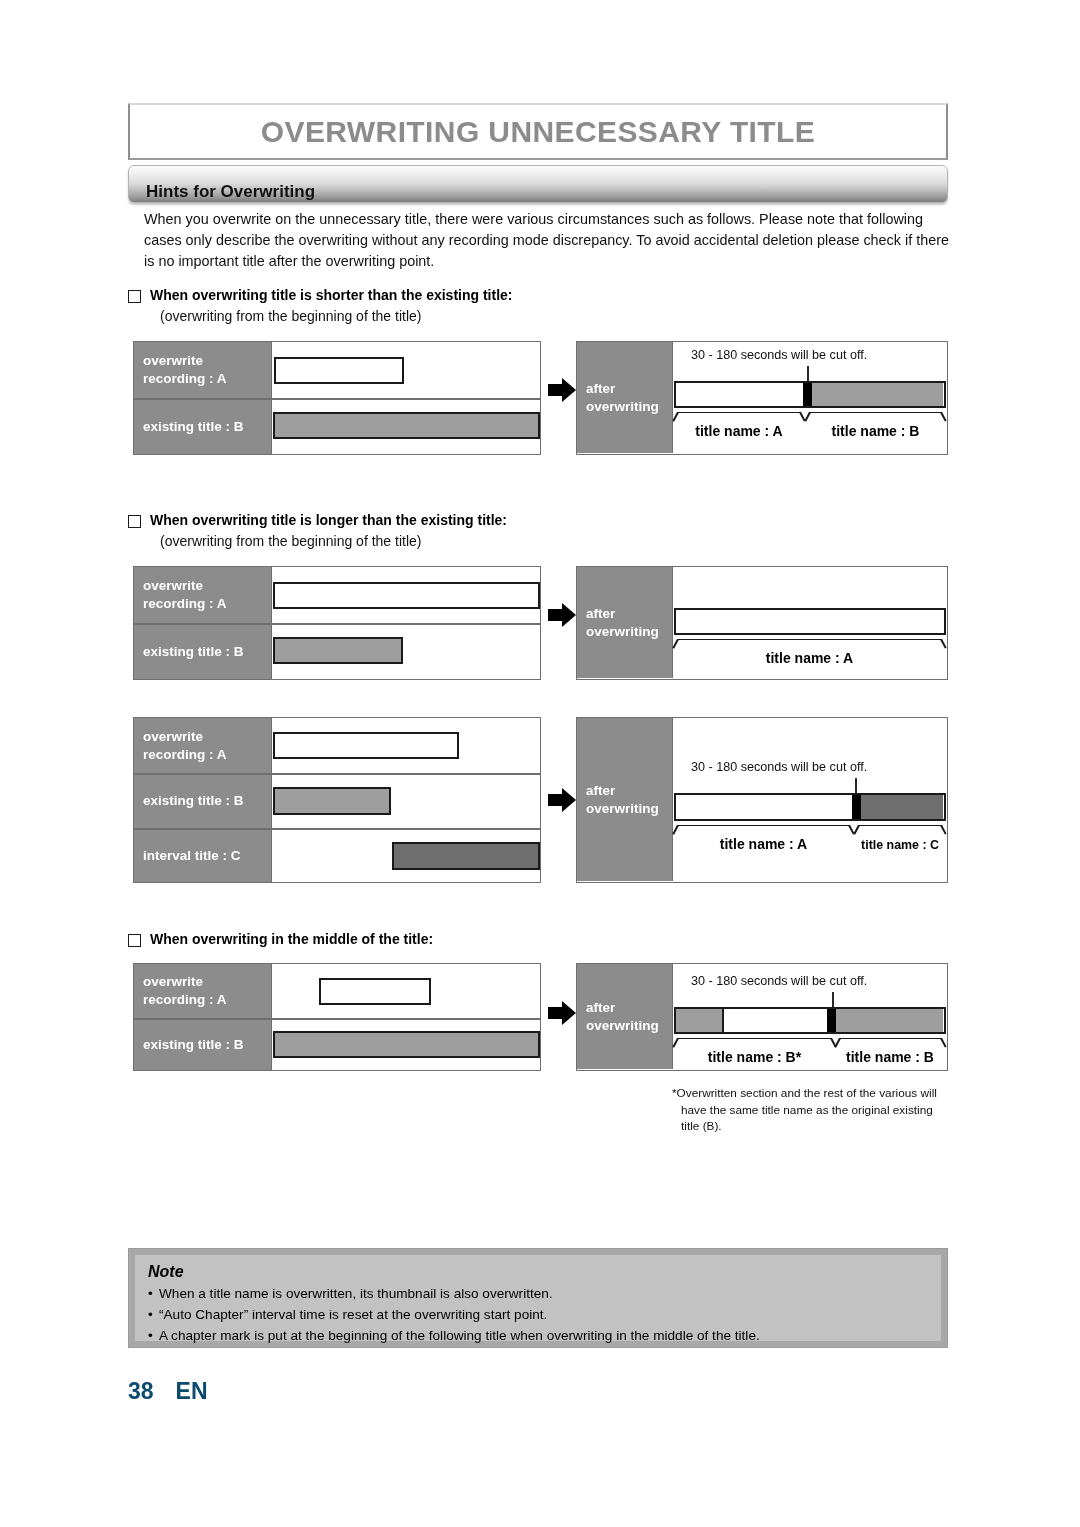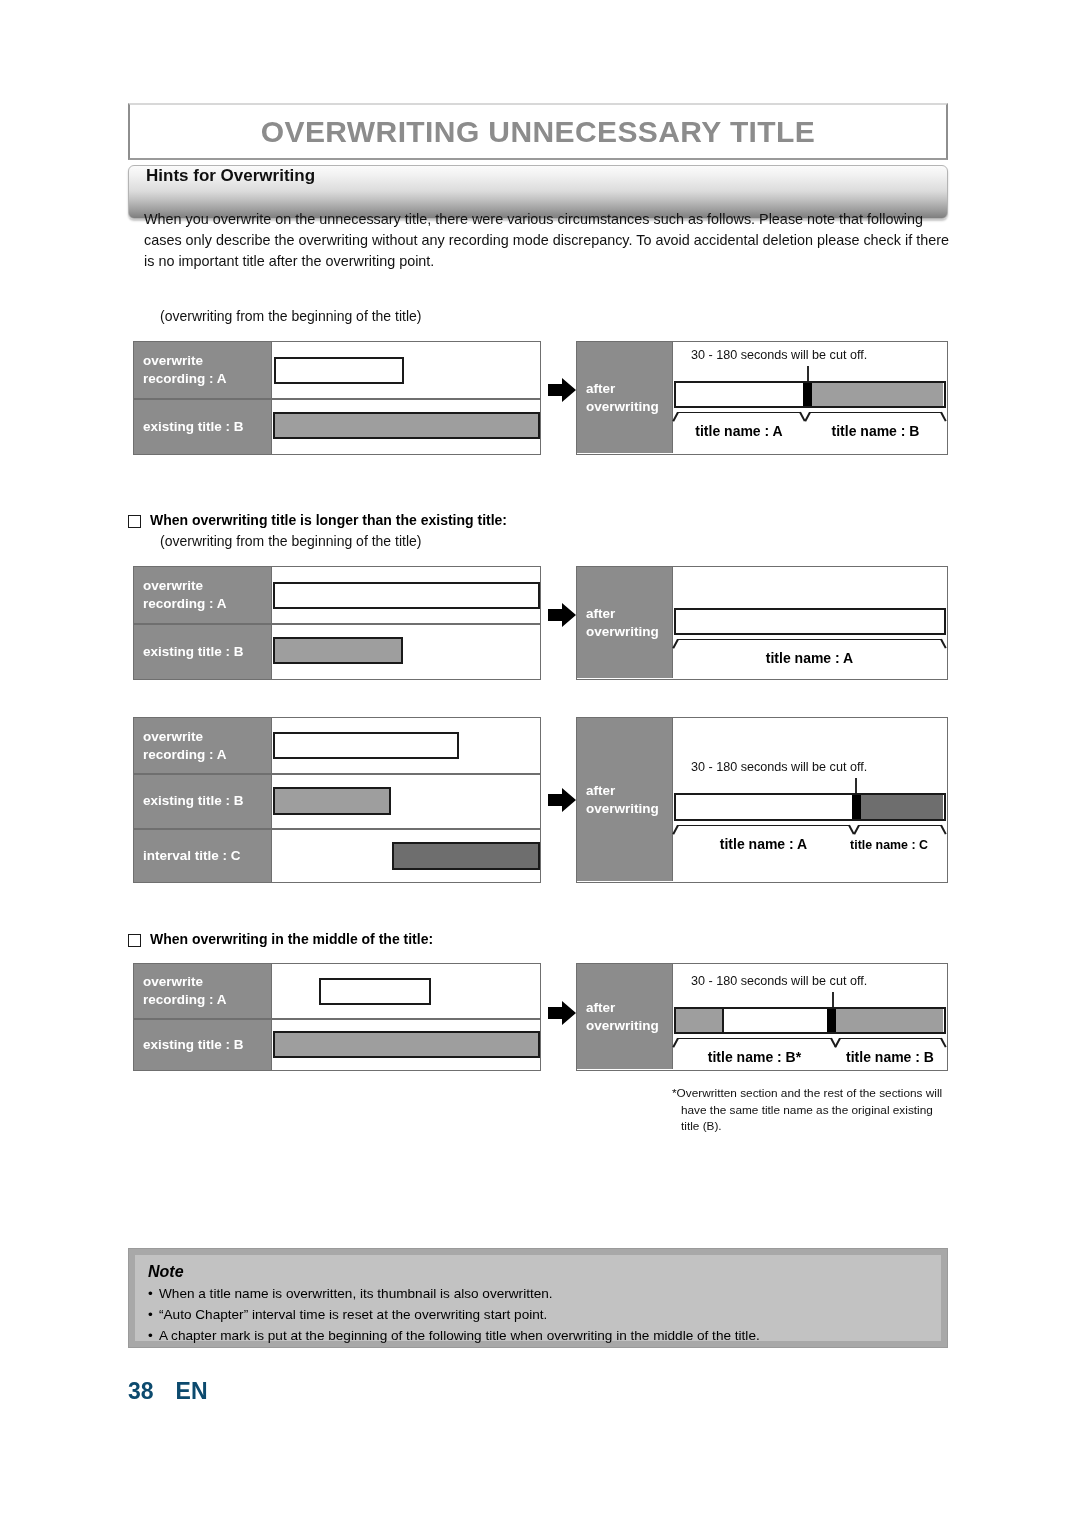--- a/index.html
+++ b/index.html
@@ -41,29 +41,29 @@
     font-weight: bold;
     letter-spacing: 0.4px;
     color: #8c8c8c;
     text-transform: uppercase;
     white-space: nowrap;
   }
 
   .section-bar {
     position: absolute;
     left: 128px; top: 165px;
-    width: 820px; height: 54px;
+    width: 820px; height: 38px;
     border-radius: 6px;
     background: linear-gradient(to bottom,
         #fbfbfb 0%, #f1f1f1 18%, #dcdcdc 48%,
         #c6c6c6 62%, #9d9d9d 85%, #7e7e7e 100%);
     border: 1px solid #b4b4b4;
     box-sizing: border-box;
     display: flex;
-    align-items: flex-start;
+    align-items: flex-end;
     box-shadow: 0 2px 2px rgba(0,0,0,0.22);
   }
   .section-bar .section-text {
     font-size: 17px;
     font-weight: bold;
     color: #101010;
     margin-left: 17px;
   }
 
   .intro {
@@ -271,20 +271,24 @@
   <div class="title-bar">
     <div class="title-text">OVERWRITING UNNECESSARY TITLE</div>
   </div>
 
   <div class="section-bar">
     <div class="section-text">Hints for Overwriting</div>
   </div>
 
   <div class="intro">When you overwrite on the unnecessary title, there were various circumstances such as follows.  Please note that following cases only describe the overwriting without any recording mode discrepancy.  To avoid accidental deletion please check if there is no important title after the overwriting point.</div>
 
+  <div class="case-head" style="left:128px; top:287px; width:700px;">
+    <span class="cb"></span>
+    <span>When overwriting title is shorter than the existing title:</span>
+  </div>
   <div class="case-sub" style="left:160px; top:308px;">(overwriting from the beginning of the title)</div>
 
   <div class="panel" style="left:133px; top:341px; width:408px; height:114px;">
     <div class="lbl-col"></div>
     <div class="row-sep" style="top:56px;"></div>
     <div class="lbl-cell" style="top:0; height:56px;">
       <span>overwrite</span>
       <span>recording : A</span>
     </div>
     <div class="lbl-cell" style="top:57px; height:56px;">
@@ -383,21 +387,21 @@
     <div class="cutnote" style="left:114px; top:42px;">30 - 180 seconds will be cut off.</div>
     <div class="cutline" style="left:278px; top:60px; height:16px;"></div>
     <div class="resbar" style="left:97px; top:75px; width:272px; height:28px;">
       <div class="seg white" style="width:176px;"></div>
       <div class="seg black" style="width:9px;"></div>
       <div class="seg dark" style="width:82px;"></div>
     </div>
     <div class="brace" style="left:100px; top:107px; width:173px;"></div>
     <div class="brace" style="left:281px; top:107px; width:84px;"></div>
     <div class="tname" style="left:100px; top:118px; width:173px;">title name : A</div>
-    <div class="tname small" style="left:268px; top:120px; width:88px;">title name : C</div>
+    <div class="tname small" style="left:279px; top:120px; width:88px;">title name : C</div>
   </div>
 
   <div class="case-head" style="left:128px; top:931px; width:700px;align-items:center;">
     <span class="cb"></span>
     <span>When overwriting in the middle of the title:</span>
   </div>
 
   <div class="panel" style="left:133px; top:963px; width:408px; height:108px;">
     <div class="lbl-col"></div>
     <div class="row-sep" style="top:54px;"></div>
@@ -429,21 +433,21 @@
       <div class="seg black" style="width:9px;"></div>
       <div class="seg gray" style="width:107px;"></div>
     </div>
     <div class="brace" style="left:100px; top:74px; width:155px;"></div>
     <div class="brace" style="left:262px; top:74px; width:103px;"></div>
     <div class="tname" style="left:100px; top:85px; width:155px;">title name : B*</div>
     <div class="tname" style="left:258px; top:85px; width:110px;">title name : B</div>
   </div>
 
   <div class="footnote" style="left:672px; top:1085px; width:290px;">
-    <span>*Overwritten section and the rest of the sections will</span>
+    <span>*Overwritten section and the rest of the various will</span>
     <span class="ind">have the same title name as the original existing</span>
     <span class="ind">title (B).</span>
   </div>
 
   <div class="note-outer">
     <div class="note-inner">
       <div class="note-title">Note</div>
       <div class="note-line">
         <span class="dot">•</span>
         <span>When a title name is overwritten, its thumbnail is also overwritten.</span>

